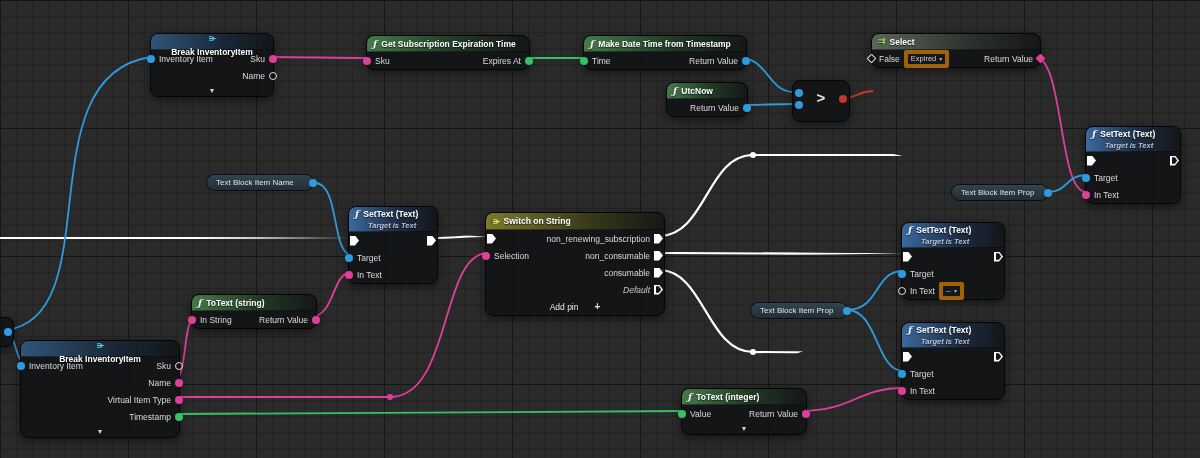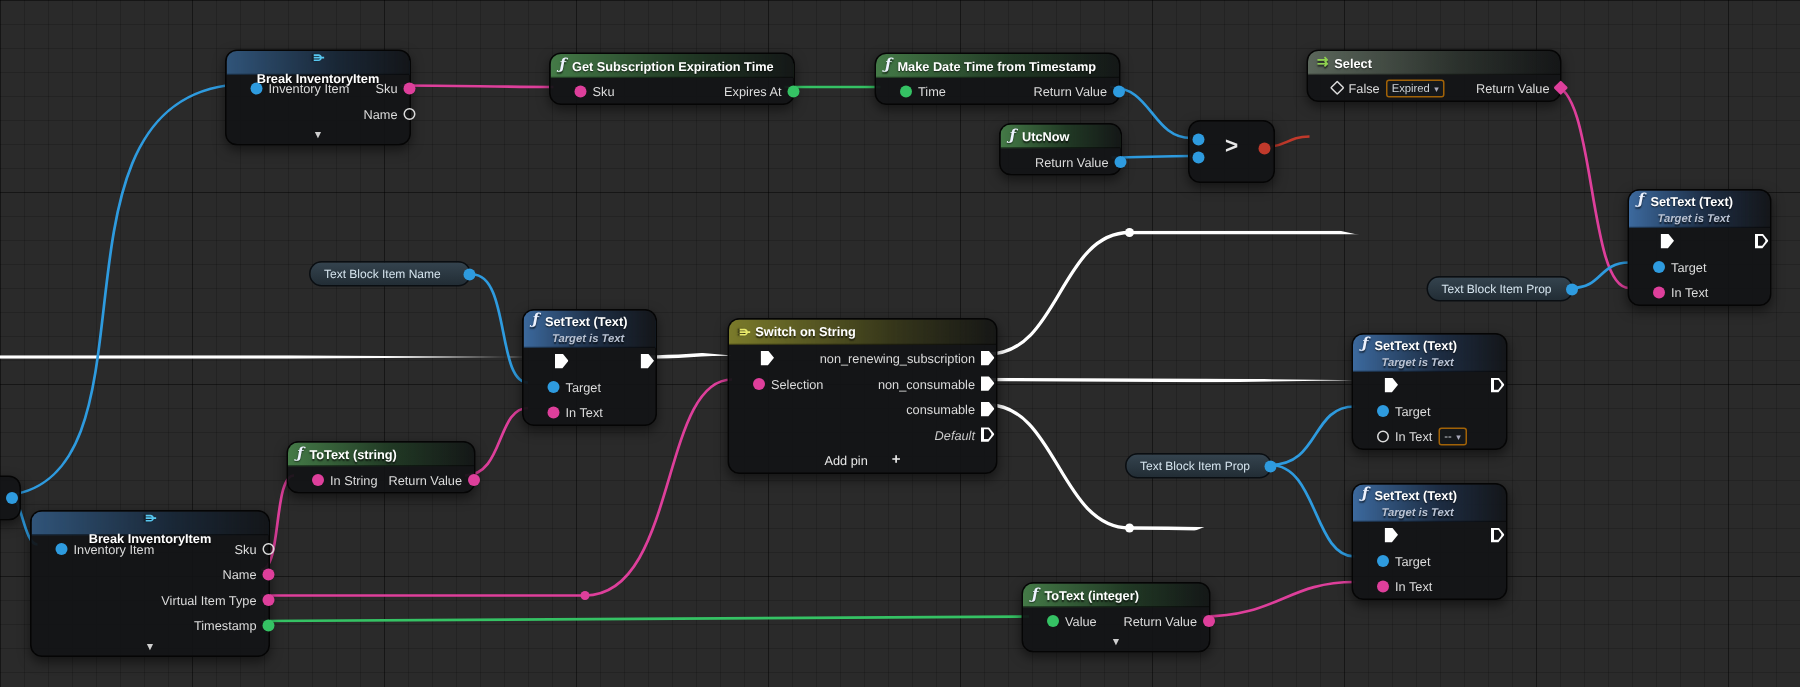--- a/index.html
+++ b/index.html
@@ -40,42 +40,42 @@
   .hdr-func{background:linear-gradient(90deg, rgba(62,110,165,0.95), rgba(36,62,98,0.6) 55%, rgba(22,32,48,0.12));}
   .hdr-pure{background:linear-gradient(90deg, rgba(71,128,74,0.95), rgba(42,82,46,0.6) 55%, rgba(24,44,27,0.12));}
   .hdr-break{background:linear-gradient(90deg, rgba(50,88,127,0.95), rgba(30,54,80,0.55) 60%, rgba(18,30,44,0.12));flex-direction:column;}
   .hdr-switch{background:linear-gradient(90deg, rgba(128,128,44,0.95), rgba(84,84,30,0.55) 60%, rgba(40,40,16,0.12)); height:16px;}
   .hdr-select{background:linear-gradient(90deg, rgba(95,107,95,0.95), rgba(62,72,62,0.55) 60%, rgba(30,36,30,0.12));}
   .nico{font-size:9px; line-height:1;}
   .fx{font-style:italic; font-family:"DejaVu Serif", serif; font-size:10px; color:#eef3ff; font-weight:bold;}
   .rot90{display:inline-block; transform:rotate(90deg);}
 
   .row{height:17px; display:flex; align-items:center; justify-content:space-between; padding:0 5px; font-size:8.5px; white-space:nowrap;}
-  .l{display:flex; align-items:center; gap:4px;margin-left:20px;}
+  .l{display:flex; align-items:center; gap:4px;}
   .r{display:flex; align-items:center; gap:4px; margin-left:auto;}
   .italic{font-style:italic; color:#c9c9c9;}
 
   .pin{width:8px; height:8px; border-radius:50%; flex:none; box-sizing:border-box;}
   .pin.in{margin-left:-9px;}
   .pin.out{margin-right:-9px;}
   .c-obj{background:#2e9bdf; border-color:#2e9bdf;}
   .c-txt{background:#de3f9b; border-color:#de3f9b;}
   .c-int{background:#35c264; border-color:#35c264;}
   .c-bool{background:#c0392b; border-color:#c0392b;}
   .pin.hollow{background:transparent !important; border:1.5px solid;}
   .dmd{border-radius:1px; transform:rotate(45deg); width:7px; height:7px;}
 
   .exec{width:9px; height:10px; flex:none; background:#fff; position:relative;
         clip-path:polygon(0 0,55% 0,100% 50%,55% 100%,0 100%);}
   .exec.in{margin-left:-4px;}
   .exec.out{margin-right:-4px;}
   .exec.hollow::after{content:''; position:absolute; left:1.7px; top:1.7px; right:1.7px; bottom:1.7px;
         background:#131417; clip-path:polygon(0 0,55% 0,100% 50%,55% 100%,0 100%);}
 
-  .combo{height:10px; background:#15181b; border:1px solid #a16207; border-radius:2px;
+  .combo{height:10px; background:#15181b; border:4px solid #a16207; border-radius:2px;
          color:#cfd3d8; font-size:7.5px; display:flex; align-items:center; gap:3px; padding:0 3px;}
   .caret{font-size:6px; color:#aab;}
 
   .chev{display:flex; justify-content:center; align-items:center; height:12px; color:#cfcfcf; font-size:7px;}
   .addpin{justify-content:center; gap:16px; color:#e8e8e8;}
   .plus{font-weight:bold; font-size:10px;}
 
   .pill{position:absolute; height:17px; box-sizing:border-box; display:flex; align-items:center; gap:4px;
         padding:0 4px 0 9px; background:linear-gradient(#34434e,#222d35);
         border:1px solid #0a0e12; border-radius:9px; color:#d5e4ee; font-size:8px; white-space:nowrap;}

